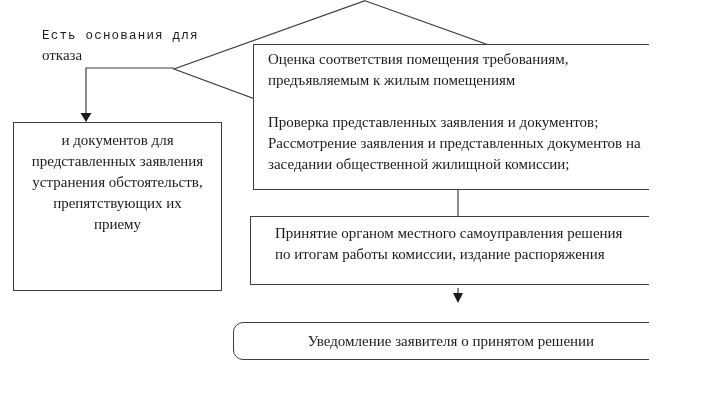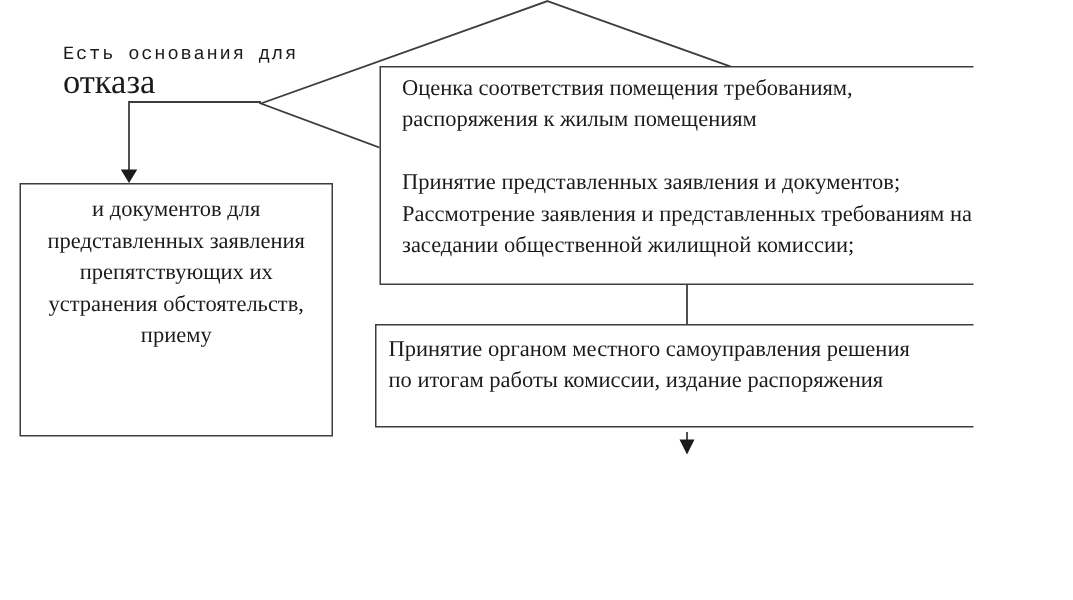--- a/index.html
+++ b/index.html
@@ -49,21 +49,21 @@
     height: 169px;
     padding-top: 7px;
     text-align: center;
   }
   .box--decision {
     left: 250px;
     top: 216px;
     width: 411px;
     height: 69px;
     border-width: 1.5px;
-    padding: 6px 10px 0 8px;
+    padding: 6px 10px 0 24px;
     text-align: left;
   }
   .box--notification {
     left: 233px;
     top: 322px;
     width: 436px;
     height: 38px;
     border-radius: 10px;
     display: flex;
     align-items: center;
@@ -78,21 +78,21 @@
   }
   .label-refusal .mono-line {
     font-family: "Liberation Mono", "DejaVu Sans Mono", monospace;
     font-size: 12.5px;
     letter-spacing: 1.2px;
     line-height: 16px;
     white-space: nowrap;
   }
   .label-refusal .serif-line {
     font-family: "Liberation Serif", "DejaVu Serif", serif;
-    font-size: 23px;
+    font-size: 15px;
     line-height: 20px;
     margin-top: 1px;
   }
   .line {
     white-space: nowrap;
   }
 </style>
 </head>
 <body>
 
@@ -112,36 +112,39 @@
   </svg>
 
   <div class="label-refusal">
     <div class="mono-line">Есть основания для</div>
     <div class="serif-line">отказа</div>
   </div>
 
   <div class="box box--assessment">
     <div class="para1">
       <div class="line">Оценка соответствия помещения требованиям,</div>
-      <div class="line">распоряжения к жилым помещениям</div>
+      <div class="line">предъявляемым к жилым помещениям</div>
     </div>
     <div class="para2">
-      <div class="line">Принятие представленных заявления и документов;</div>
-      <div class="line">Рассмотрение  заявления и представленных требованиям на</div>
+      <div class="line">Проверка представленных заявления и документов;</div>
+      <div class="line">Рассмотрение  заявления и представленных документов на</div>
       <div class="line">заседании общественной жилищной комиссии;</div>
     </div>
   </div>
 
   <div class="box box--return">
     <div class="line">и документов для</div>
     <div class="line">представленных заявления</div>
+    <div class="line">устранения обстоятельств,</div>
     <div class="line">препятствующих их</div>
-    <div class="line">устранения обстоятельств,</div>
     <div class="line">приему</div>
   </div>
 
   <div class="box box--decision">
     <div class="line">Принятие органом местного самоуправления решения</div>
     <div class="line">по итогам работы комиссии, издание распоряжения</div>
   </div>
 
+  <div class="box box--notification">
+    <span class="line">Уведомление заявителя о принятом решении</span>
+  </div>
 
 </div>
 
 </body></html>

